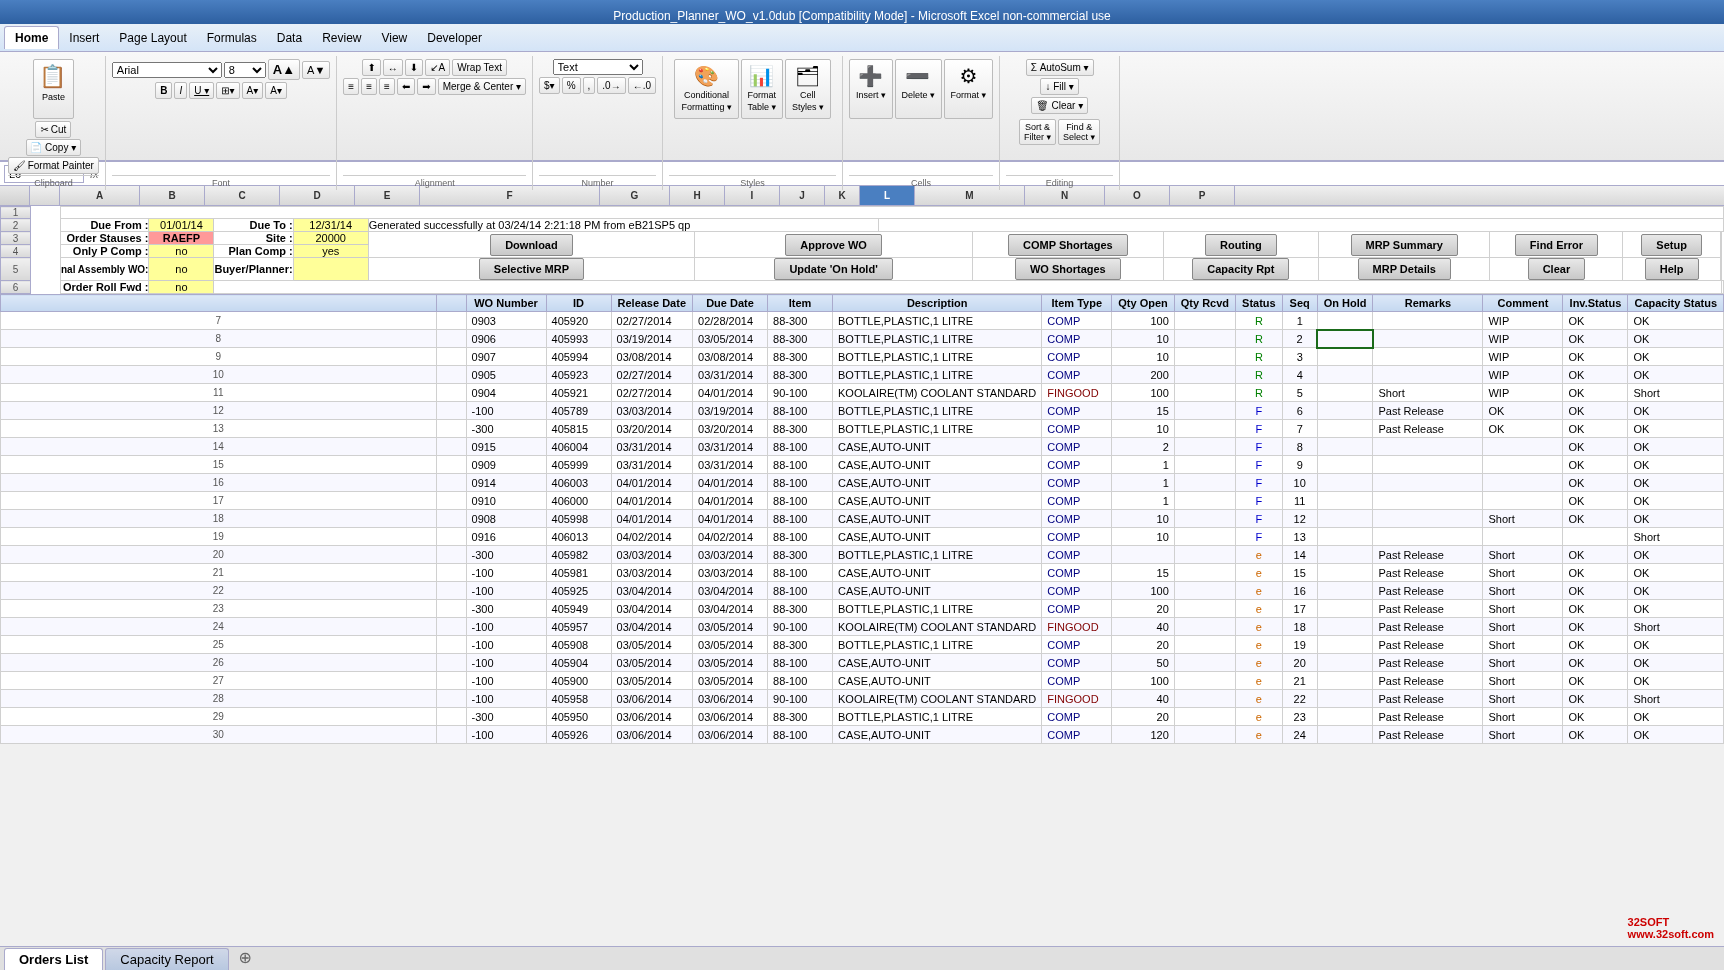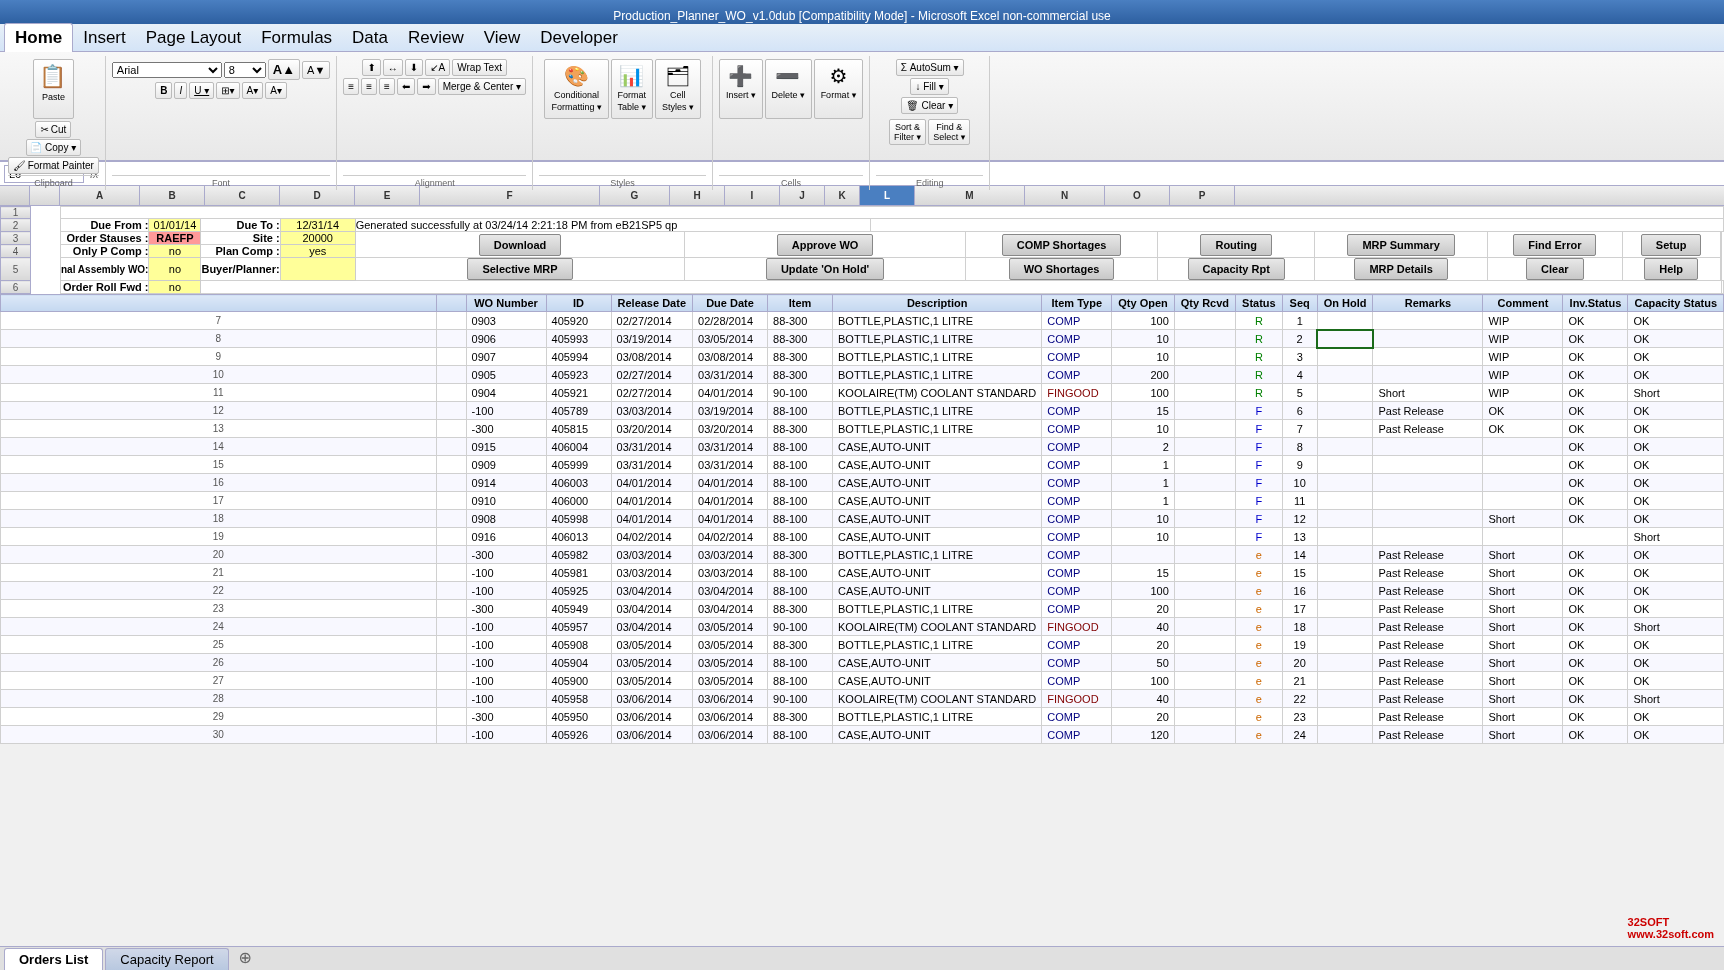--- a/index.html
+++ b/index.html
@@ -21,21 +21,21 @@
       background: linear-gradient(to bottom, #e8f0f8, #d4e4f7);
       display: flex;
       align-items: center;
       height: 28px;
       border-bottom: 1px solid #aac;
       padding-left: 4px;
     }
     .menu-item {
       padding: 4px 10px;
       cursor: pointer;
-      font-size: 17px;
+      font-size: 12px;
       border-radius: 3px 3px 0 0;
     }
     .menu-item.active {
       background: #fff;
       border: 1px solid #aac;
       border-bottom: none;
       font-weight: bold;
     }
 
     
@@ -300,20 +300,35 @@
         <button class="rb-btn">≡</button>
         <button class="rb-btn">≡</button>
         <button class="rb-btn">≡</button>
         <button class="rb-btn">⬅</button>
         <button class="rb-btn">➡</button>
         <button class="rb-btn">Merge &amp; Center ▾</button>
       </div>
       <div class="ribbon-group-label">Alignment</div>
     </div>
 
+    <div class="ribbon-group" style="min-width:100px;">
+      <div class="ribbon-row">
+        <select style="width:90px;font-size:11px;">
+          <option>Text</option>
+        </select>
+      </div>
+      <div class="ribbon-row">
+        <button class="rb-btn">$▾</button>
+        <button class="rb-btn">%</button>
+        <button class="rb-btn">,</button>
+        <button class="rb-btn">.0→</button>
+        <button class="rb-btn">←.0</button>
+      </div>
+      <div class="ribbon-group-label">Number</div>
+    </div>
 
     <div class="ribbon-group" style="min-width:180px;">
       <div class="ribbon-row">
         <button class="rb-btn rb-btn-large" style="font-size:9px;min-height:60px;">
           <span style="font-size:20px;">🎨</span>
           <span>Conditional</span>
           <span>Formatting ▾</span>
         </button>
         <button class="rb-btn rb-btn-large" style="font-size:9px;min-height:60px;">
           <span style="font-size:20px;">📊</span>
@@ -396,21 +411,21 @@
       <tbody>
           <tr>
         <td style="width:30px;" class="row-num">1</td>
         <td style="width:30px;"></td>
         <td colspan="16" style="border:1px solid #d0d0d0;"></td>
       </tr>
       <tr>
         <td class="row-num">2</td>
         <td style="width:30px;"></td>
         <td style="width:80px; font-weight:bold; text-align:right; border:1px solid #d0d0d0; white-space:nowrap;">Due From :</td>
-        <td style="width:52px; background:#ffff99; border:1px solid #ccc; text-align:center;">01/01/14</td>
+        <td style="width:65px; background:#ffff99; border:1px solid #ccc; text-align:center;">01/01/14</td>
         <td style="width:75px; font-weight:bold; text-align:right; border:1px solid #d0d0d0; white-space:nowrap;">Due To :</td>
         <td style="width:75px; background:#ffff99; border:1px solid #ccc; text-align:center;">12/31/14</td>
         <td colspan="3" style="border:1px solid #d0d0d0;">Generated successfully at 03/24/14 2:21:18 PM from eB21SP5 qp</td>
         <td colspan="9" style="border:1px solid #d0d0d0;"></td>
       </tr>
       <tr>
         <td class="row-num">3</td>
         <td></td>
         <td style="font-weight:bold; text-align:right; border:1px solid #d0d0d0; white-space:nowrap;">Order Stauses :</td>
         <td style="background:#ff9999; border:1px solid #ccc; text-align:center; font-weight:bold;">RAEFP</td>

